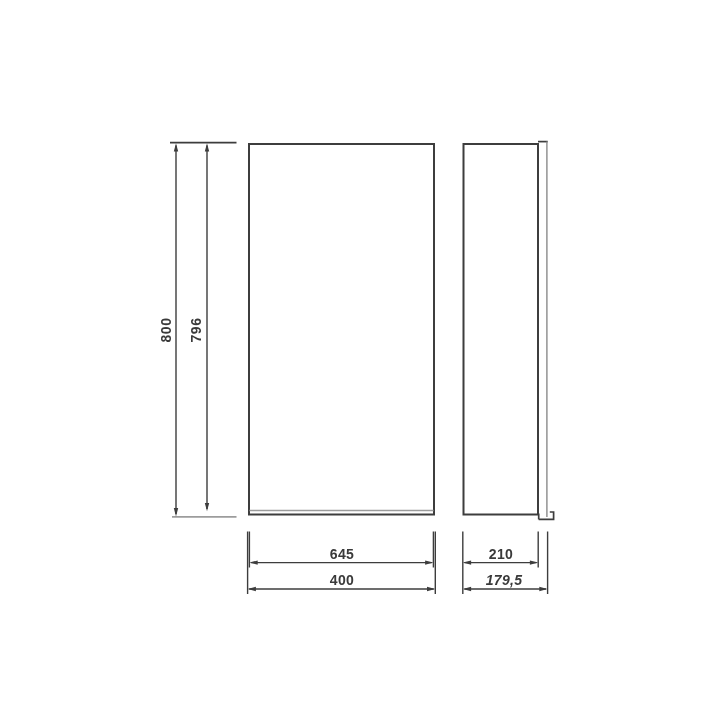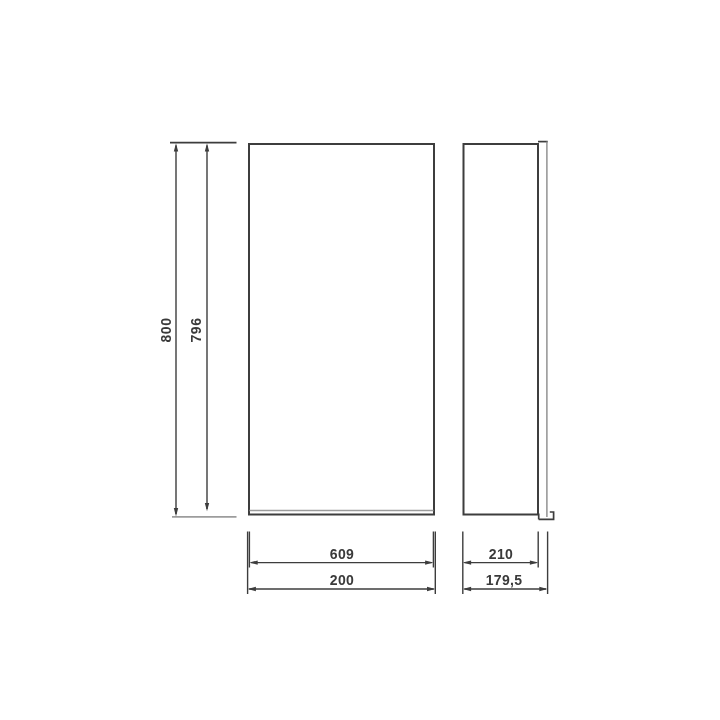--- a/index.html
+++ b/index.html
@@ -116,21 +116,21 @@
         <polygon points="462.8,589 471.1,586.8 471.1,591.2" class="arrow"></polygon>
         <polygon points="547.6,589 539.3,586.8 539.3,591.2" class="arrow"></polygon>
       </g>
     </g>
   </svg>
 
   <div class="dim-label vertical" style="left:166px; top:330px;">800</div>
 
   <div class="dim-label vertical" style="left:196px; top:330px;">796</div>
 
-  <div class="dim-label" style="left:342px; top:554px;">609</div>
+  <div class="dim-label" style="left:342px; top:554px;">645</div>
 
-  <div class="dim-label" style="left:342px; top:580px;">200</div>
+  <div class="dim-label" style="left:342px; top:580px;">400</div>
 
   <div class="dim-label" style="left:501px; top:554px;">210</div>
 
-  <div class="dim-label" style="left:504px; top:580px;">179,5</div>
+  <div class="dim-label" style="left:504px; top:580px;font-style:italic;">179,5</div>
 
 </div>
 
 </body></html>

